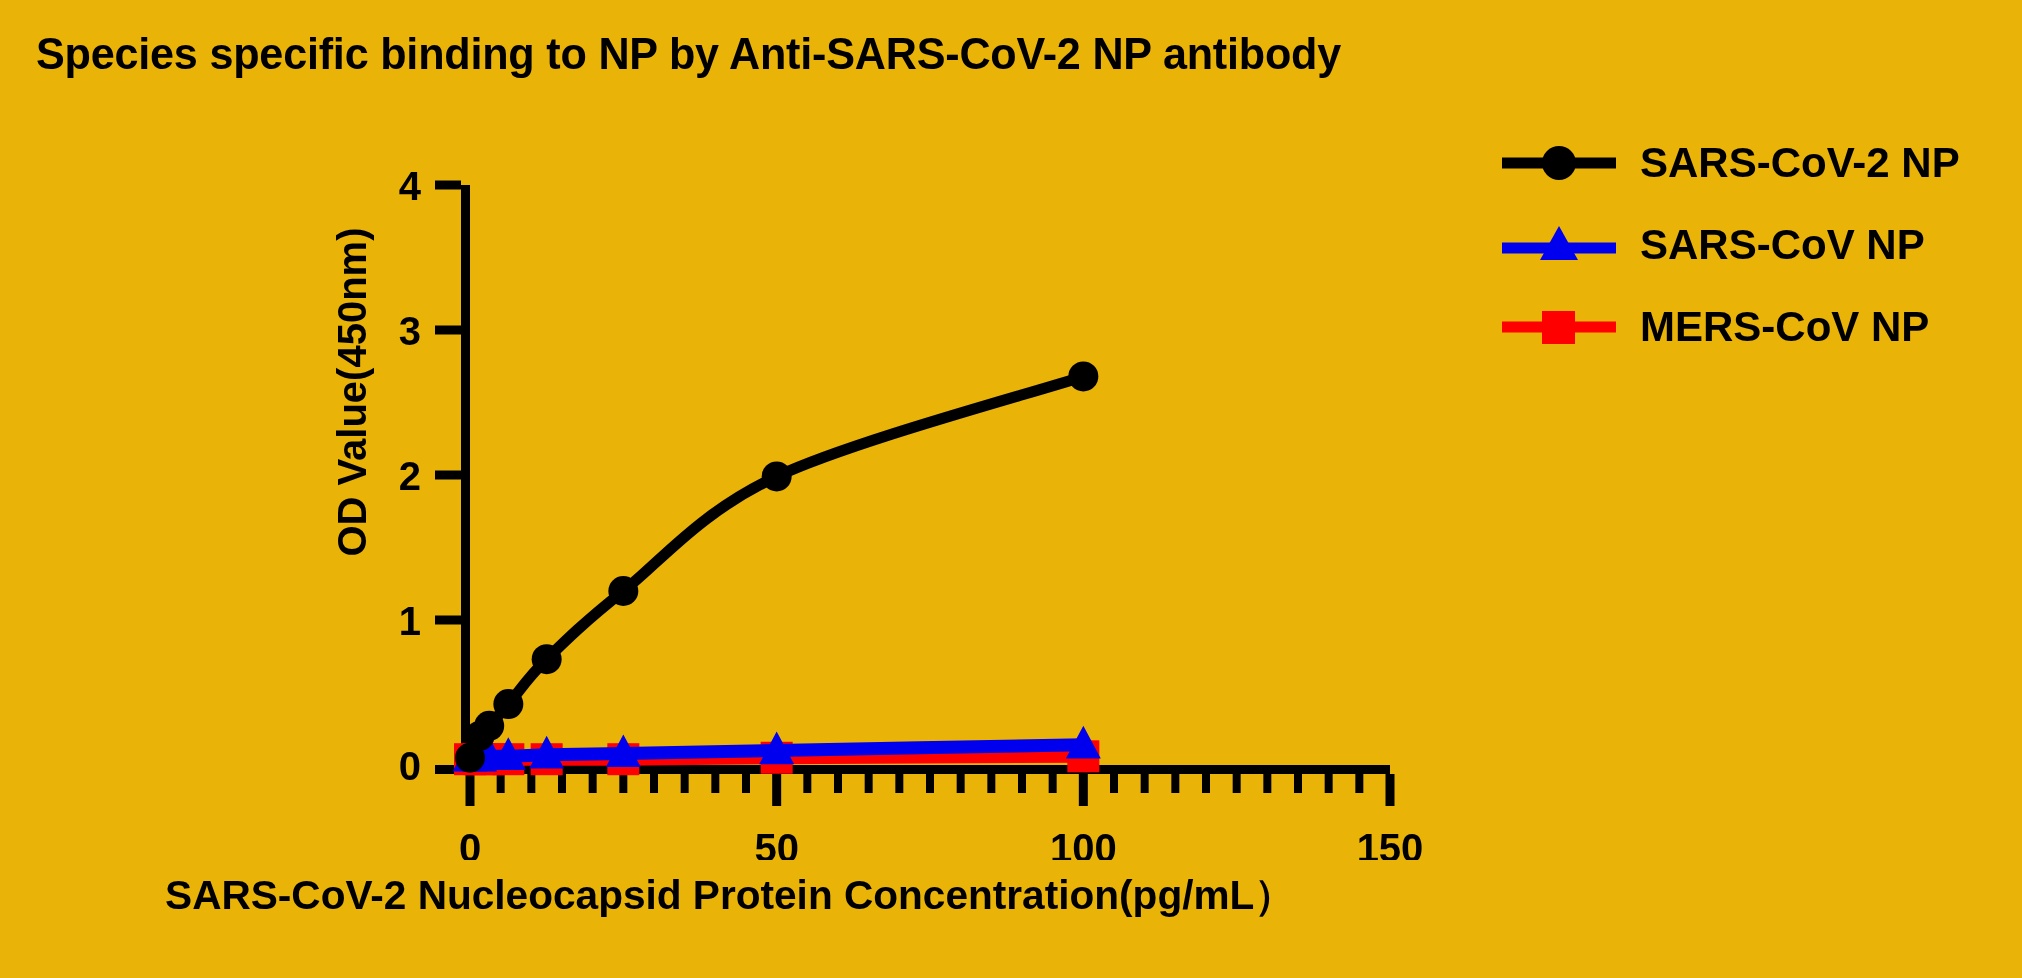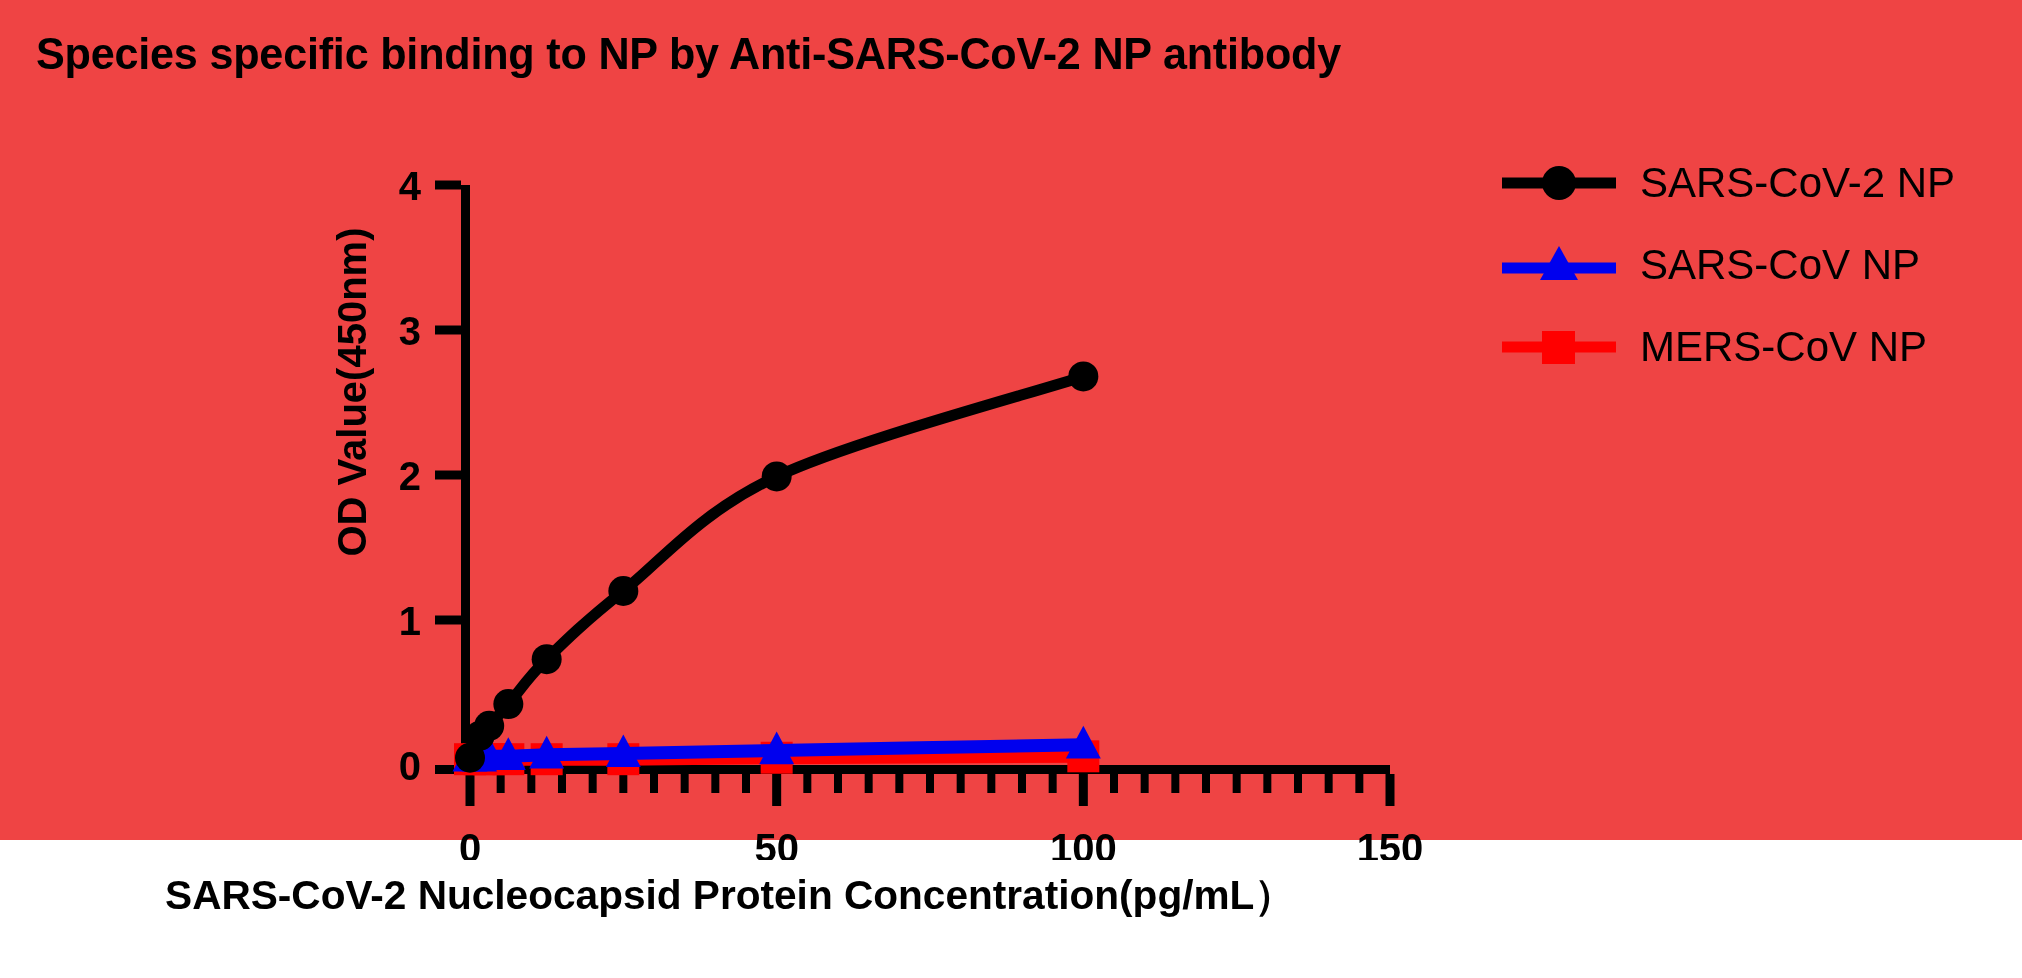--- a/index.html
+++ b/index.html
@@ -11,22 +11,22 @@
   body {
     width: 2022px;
     height: 978px;
     overflow: hidden;
     font-family: "Liberation Sans", sans-serif;
     color: #000000;
   }
   #figure {
     position: relative;
     width: 2022px;
-    height: 840px;
-    background: #ef4444;
+    height: 978px;
+    background: #eab308;
   }
 
   
   #chart-title {
     position: absolute;
     left: 36px;
     top: 28px;
     width: 1700px;
     font-family: "Liberation Sans", sans-serif;
     font-weight: bold;
@@ -85,23 +85,24 @@
 
   
   #legend {
     position: absolute;
     left: 1500px;
     top: 140px;
     width: 500px;
   }
   .legend-row {
     display: flex;
-    align-items: flex-end;
+    align-items: flex-start;
     height: 66px;
     margin-bottom: 16px;
+    font-weight: bold;
   }
   .legend-key {
     width: 118px;
     height: 46px;
     flex: 0 0 118px;
     position: relative;
   }
   .legend-label {
     font-family: "Liberation Sans", sans-serif;
     font-size: 42px;

